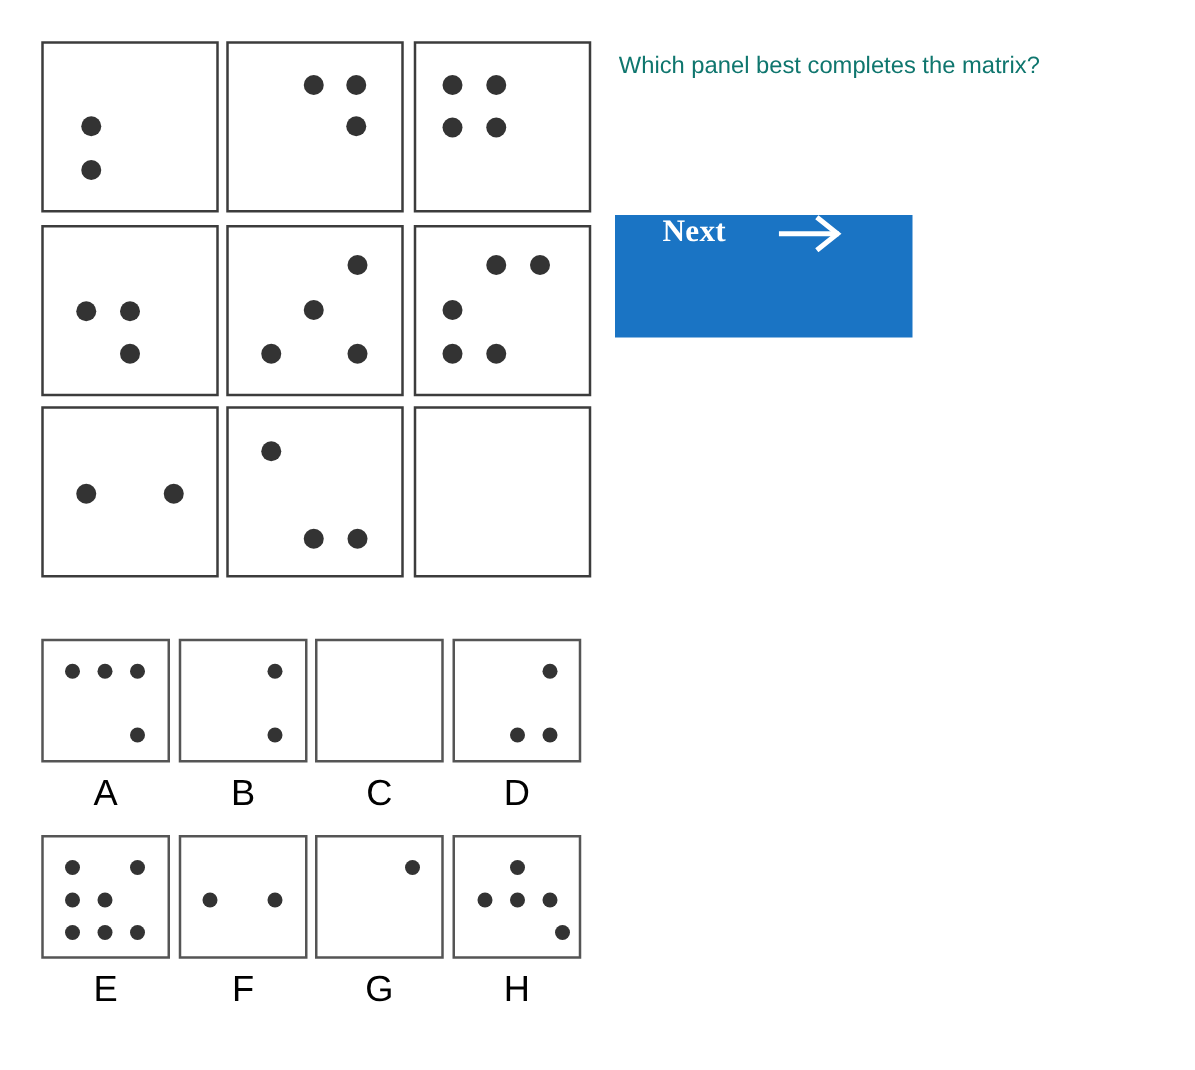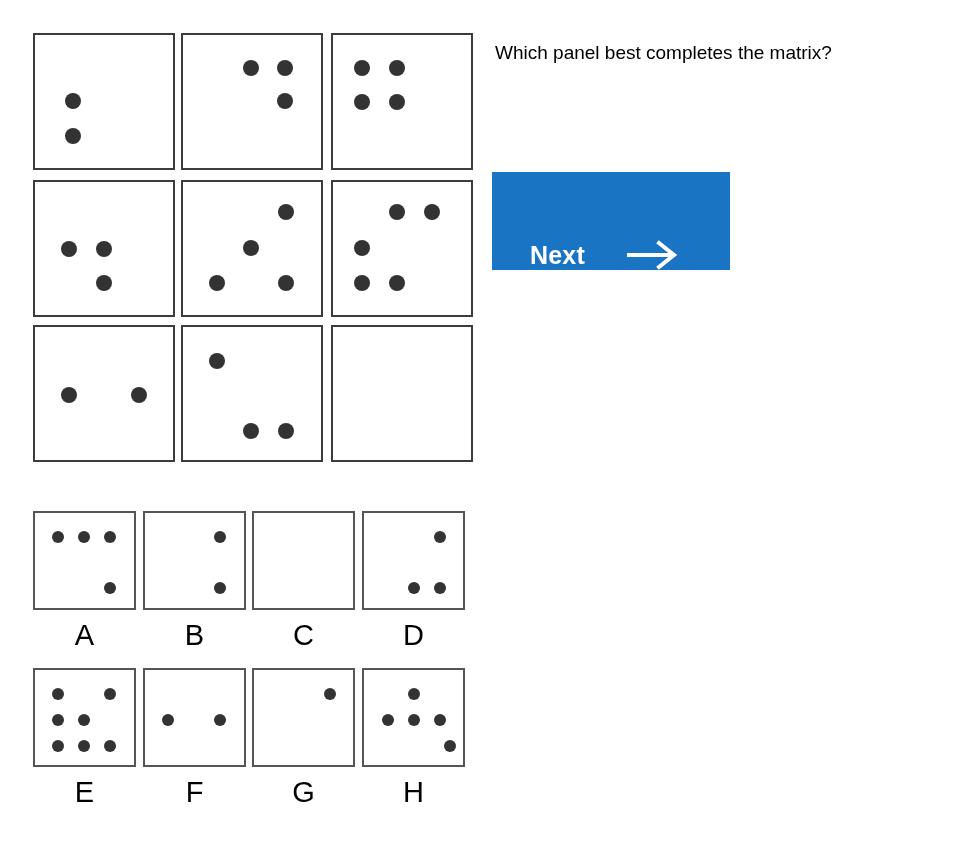--- a/index.html
+++ b/index.html
@@ -48,35 +48,35 @@
     font-family: "Liberation Sans", sans-serif;
   }
   
   #question-text {
     position: absolute;
     left: 495px;
     top: 40px;
     width: 430px;
     font-size: 19px;
     line-height: 26px;
-    color: #000000;
+    color: #0f766e;
   }
   #next-button {
     position: absolute;
     left: 492px;
     top: 172px;
     width: 238px;
     height: 98px;
     background: #1a74c4;
     border: none;
     padding: 0;
     cursor: pointer;
     display: flex;
-    align-items: flex-end;
-    font-family: Liberation Sans, sans-serif;
+    align-items: flex-start;
+    font-family: Liberation Serif, serif;
   }
   #next-button .next-label {
     color: #ffffff;
     font-size: 25px;
     font-weight: bold;
     margin-left: 38px;
     letter-spacing: 0.2px;
   }
   #next-button .next-arrow {
     margin-left: 42px;

